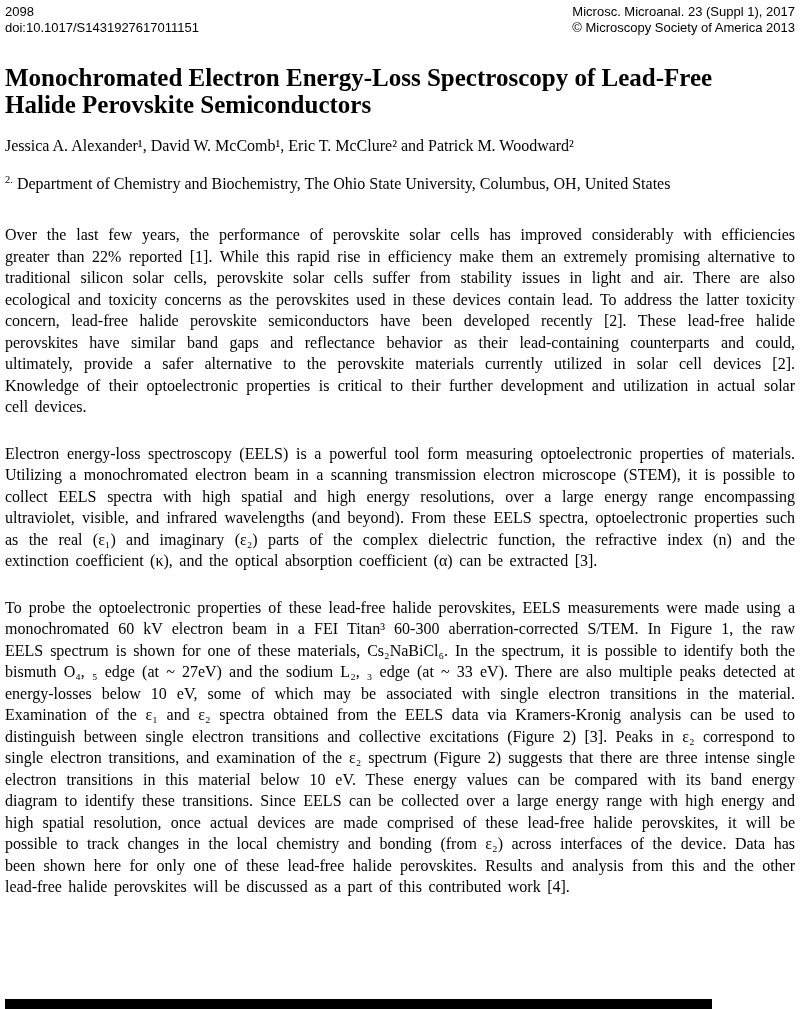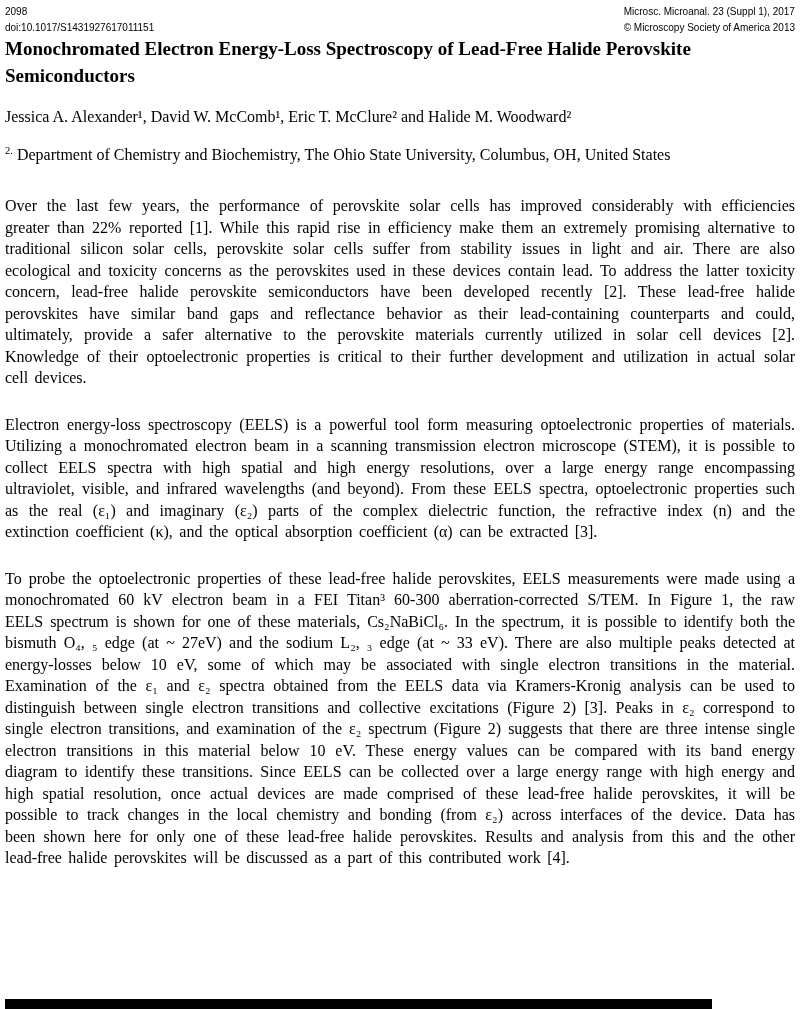--- a/index.html
+++ b/index.html
@@ -16,28 +16,29 @@
     width: 800px;
     height: 1009px;
     padding: 4px 5px 0 5px;
     background: #fff;
   }
   .journal-header {
     display: flex;
     justify-content: space-between;
     align-items: flex-start;
     font-family: "Liberation Sans", "DejaVu Sans", sans-serif;
-    font-size: 10px;
+    font-size: 13px;
     line-height: 15.5px;
   }
   .header-left { text-align: left; }
   .header-right { text-align: center; }
   .article-title {
+    margin-top: 29px;
     width: 745px;
-    font-size: 19px;
+    font-size: 25px;
     font-weight: bold;
     line-height: 27px;
   }
   .authors {
     margin-top: 17px;
     font-size: 16px;
     line-height: 21.5px;
   }
   .affiliations {
     margin-top: 16px;
@@ -77,21 +78,21 @@
       <div>doi:10.1017/S1431927617011151</div>
     </div>
     <div class="header-right">
       <div>Microsc. Microanal. 23 (Suppl 1), 2017</div>
       <div>© Microscopy Society of America 2013</div>
     </div>
   </div>
 
   <h1 class="article-title">Monochromated Electron Energy-Loss Spectroscopy of Lead-Free Halide Perovskite Semiconductors</h1>
 
-  <p class="authors">Jessica A. Alexander¹, David W. McComb¹, Eric T. McClure² and Halide M. Woodward²</p>
+  <p class="authors">Jessica A. Alexander¹, David W. McComb¹, Eric T. McClure² and Patrick M. Woodward²</p>
 
   <div class="affiliations">
     <div class="affiliation"><sup>2.</sup> <span>Department of Chemistry and Biochemistry, The Ohio State University, Columbus, OH, United States</span></div>
   </div>
 
   <p class="body-paragraph first">Over the last few years, the performance of perovskite solar cells has improved considerably with efficiencies greater than 22% reported [1]. While this rapid rise in efficiency make them an extremely promising alternative to traditional silicon solar cells, perovskite solar cells suffer from stability issues in light and air. There are also ecological and toxicity concerns as the perovskites used in these devices contain lead. To address the latter toxicity concern, lead-free halide perovskite semiconductors have been developed recently [2]. These lead-free halide perovskites have similar band gaps and reflectance behavior as their lead-containing counterparts and could, ultimately, provide a safer alternative to the perovskite materials currently utilized in solar cell devices [2]. Knowledge of their optoelectronic properties is critical to their further development and utilization in actual solar cell devices.</p>
 
   <p class="body-paragraph following">Electron energy-loss spectroscopy (EELS) is a powerful tool form measuring optoelectronic properties of materials. Utilizing a monochromated electron beam in a scanning transmission electron microscope (STEM), it is possible to collect EELS spectra with high spatial and high energy resolutions, over a large energy range encompassing ultraviolet, visible, and infrared wavelengths (and beyond). From these EELS spectra, optoelectronic properties such as the real (ε₁) and imaginary (ε₂) parts of the complex dielectric function, the refractive index (n) and the extinction coefficient (κ), and the optical absorption coefficient (α) can be extracted [3].</p>
 
   <p class="body-paragraph following">To probe the optoelectronic properties of these lead-free halide perovskites, EELS measurements were made using a monochromated 60 kV electron beam in a FEI Titan³ 60-300 aberration-corrected S/TEM. In Figure 1, the raw EELS spectrum is shown for one of these materials, Cs₂NaBiCl₆. In the spectrum, it is possible to identify both the bismuth O₄, ₅ edge (at ~ 27eV) and the sodium L₂, ₃ edge (at ~ 33 eV). There are also multiple peaks detected at energy-losses below 10 eV, some of which may be associated with single electron transitions in the material. Examination of the ε₁ and ε₂ spectra obtained from the EELS data via Kramers-Kronig analysis can be used to distinguish between single electron transitions and collective excitations (Figure 2) [3]. Peaks in ε₂ correspond to single electron transitions, and examination of the ε₂ spectrum (Figure 2) suggests that there are three intense single electron transitions in this material below 10 eV. These energy values can be compared with its band energy diagram to identify these transitions. Since EELS can be collected over a large energy range with high energy and high spatial resolution, once actual devices are made comprised of these lead-free halide perovskites, it will be possible to track changes in the local chemistry and bonding (from ε₂) across interfaces of the device. Data has been shown here for only one of these lead-free halide perovskites. Results and analysis from this and the other lead-free halide perovskites will be discussed as a part of this contributed work [4].</p>

